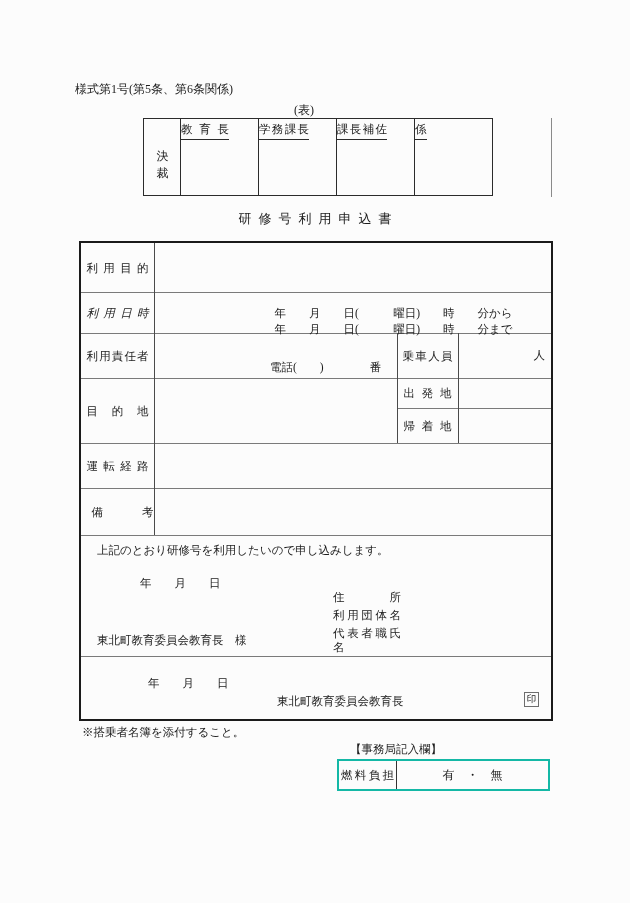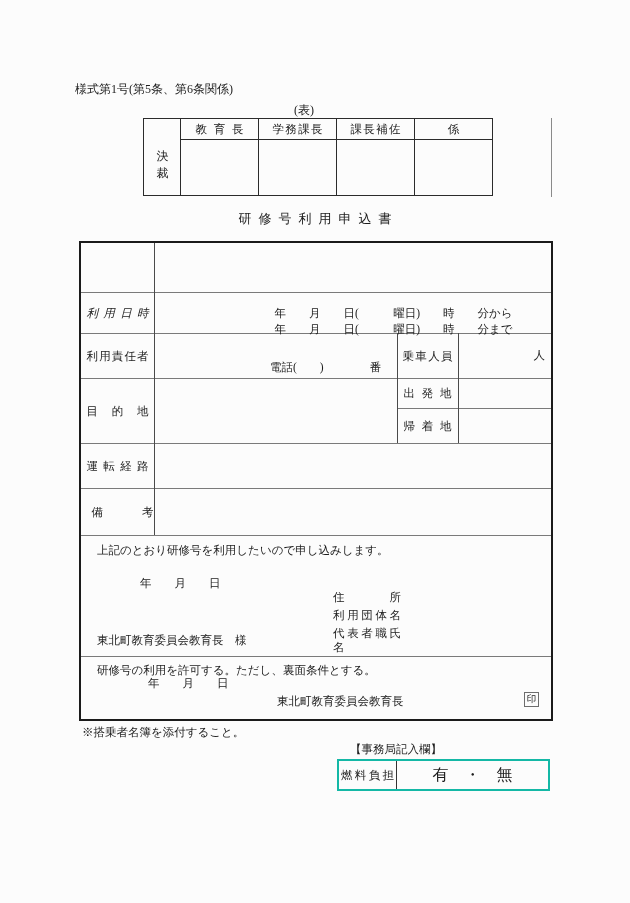--- a/index.html
+++ b/index.html
@@ -14,21 +14,21 @@
   .jlabel{display:inline-block;text-align:justify;text-align-last:justify;font-size:11.5px;line-height:14px;}
   .w62{width:62px;} .w50{width:50px;} .w48{width:48px;} .w53{width:53px;}
   
   .form-number{left:75px;top:81px;font-size:12px;}
   .front-label{left:294px;top:102px;font-size:12px;}
   
   .approval-table{left:143px;top:118px;width:350px;height:78px;border:1px solid #2b2b2b;
     box-sizing:border-box;display:flex;}
   .appr-left{width:37px;border-right:1px solid #2b2b2b;display:flex;align-items:center;justify-content:center;box-sizing:border-box;}
   .appr-vert{writing-mode:vertical-rl;letter-spacing:17px;font-size:12px;}
-  .appr-col{flex:1;border-right:1px solid #2b2b2b;display:flex;flex-direction:column;box-sizing:border-box;}
+  .appr-col{flex:1;border-right:1px solid #2b2b2b;display:flex;flex-direction:row;box-sizing:border-box;}
   .appr-col:last-child{border-right:none;}
   .appr-head{height:21px;border-bottom:1px solid #2b2b2b;display:flex;align-items:center;justify-content:center;box-sizing:border-box;}
   .appr-body{flex:1;}
   .stray-line{left:551px;top:118px;width:1px;height:79px;background:#8a8a8a;}
   
   .doc-title{left:0;top:210px;width:630px;text-align:center;font-size:13px;letter-spacing:7px;text-indent:7px;}
   
   .mt{left:79px;top:241px;width:470px;height:476px;border:2px solid #1b1b1b;}
   .hline{position:absolute;height:1px;background:#7a7a7a;}
   .vline{position:absolute;width:1px;background:#4a4a4a;}
@@ -40,21 +40,21 @@
   .sec{position:absolute;left:0;width:470px;}
   .seal-box{position:absolute;left:443px;top:36px;width:13px;height:13px;border:1px solid #6d6d6d;
     display:flex;align-items:center;justify-content:center;font-size:9.5px;line-height:9.5px;}
   .rblock{position:absolute;left:252px;top:55px;width:68px;}
   .rblock .jlabel{width:68px;display:block;margin-bottom:4px;}
   
   .footnote{left:82px;top:725px;font-size:11.5px;}
   .office-title{left:350px;top:742px;font-size:11.5px;}
   .office-table{left:337px;top:759px;width:209px;height:28px;border:2px solid #14b8a6;display:flex;}
   .office-label{width:58px;border-right:1px solid #333;display:flex;align-items:center;justify-content:center;box-sizing:border-box;}
-  .office-value{flex:1;display:flex;align-items:center;justify-content:center;font-size:16px;text-align:center;}
+  .office-value{flex:1;display:flex;align-items:center;justify-content:center;font-size:12px;text-align:center;}
 </style>
 </head>
 <body>
 
 <div class="abs form-number">様式第1号(第5条、第6条関係)</div>
 
 <div class="abs front-label">(表)</div>
 
 <div class="abs approval-table">
   <div class="appr-left">
@@ -98,20 +98,23 @@
   <div class="hline" style="left:316px;top:165px;width:154px;"></div>
   <div class="hline" style="left:0;top:200px;width:470px;"></div>
   <div class="hline" style="left:0;top:245px;width:470px;"></div>
   <div class="hline" style="left:0;top:292px;width:470px;"></div>
   <div class="hline" style="left:0;top:413px;width:470px;"></div>
 
   <div class="vline" style="left:73px;top:0;height:292px;"></div>
   <div class="vline" style="left:316px;top:90px;height:110px;"></div>
   <div class="vline" style="left:377px;top:90px;height:110px;"></div>
 
+  <div class="cell" style="left:0;top:0;width:73px;height:49px;">
+    <span class="jlabel w62">利用目的</span>
+  </div>
   <div class="cell" style="left:73px;top:0;width:397px;height:49px;"></div>
 
   <div class="cell" style="left:0;top:49px;width:73px;height:41px;font-style:italic;">
     <span class="jlabel w62">利用日時</span>
   </div>
   <div class="dt-lines">
     <div>年　　月　　日(　　　曜日)　　時　　分から</div>
     <div>年　　月　　日(　　　曜日)　　時　　分まで</div>
   </div>
 
@@ -154,21 +157,20 @@
     <div class="abs fs11" style="left:59px;top:41px;">年　　月　　日</div>
     <div class="rblock">
       <span class="jlabel">住所</span>
       <span class="jlabel">利用団体名</span>
       <span class="jlabel">代表者職氏名</span>
     </div>
     <div class="abs fs11" style="left:16px;top:98px;">東北町教育委員会教育長　様</div>
   </div>
 
   <div class="sec" style="top:413px;height:63px;">
-    <div class="abs fs11" style="left:16px;top:7px;">研修号の利用を許可する。ただし、裏面条件とする。</div>
     <div class="abs fs11" style="left:67px;top:20px;">年　　月　　日</div>
     <div class="abs fs11" style="left:196px;top:38px;">東北町教育委員会教育長</div>
     <div class="seal-box">
       <span>印</span>
     </div>
   </div>
 </div>
 
 <div class="abs footnote">※搭乗者名簿を添付すること。</div>
 

